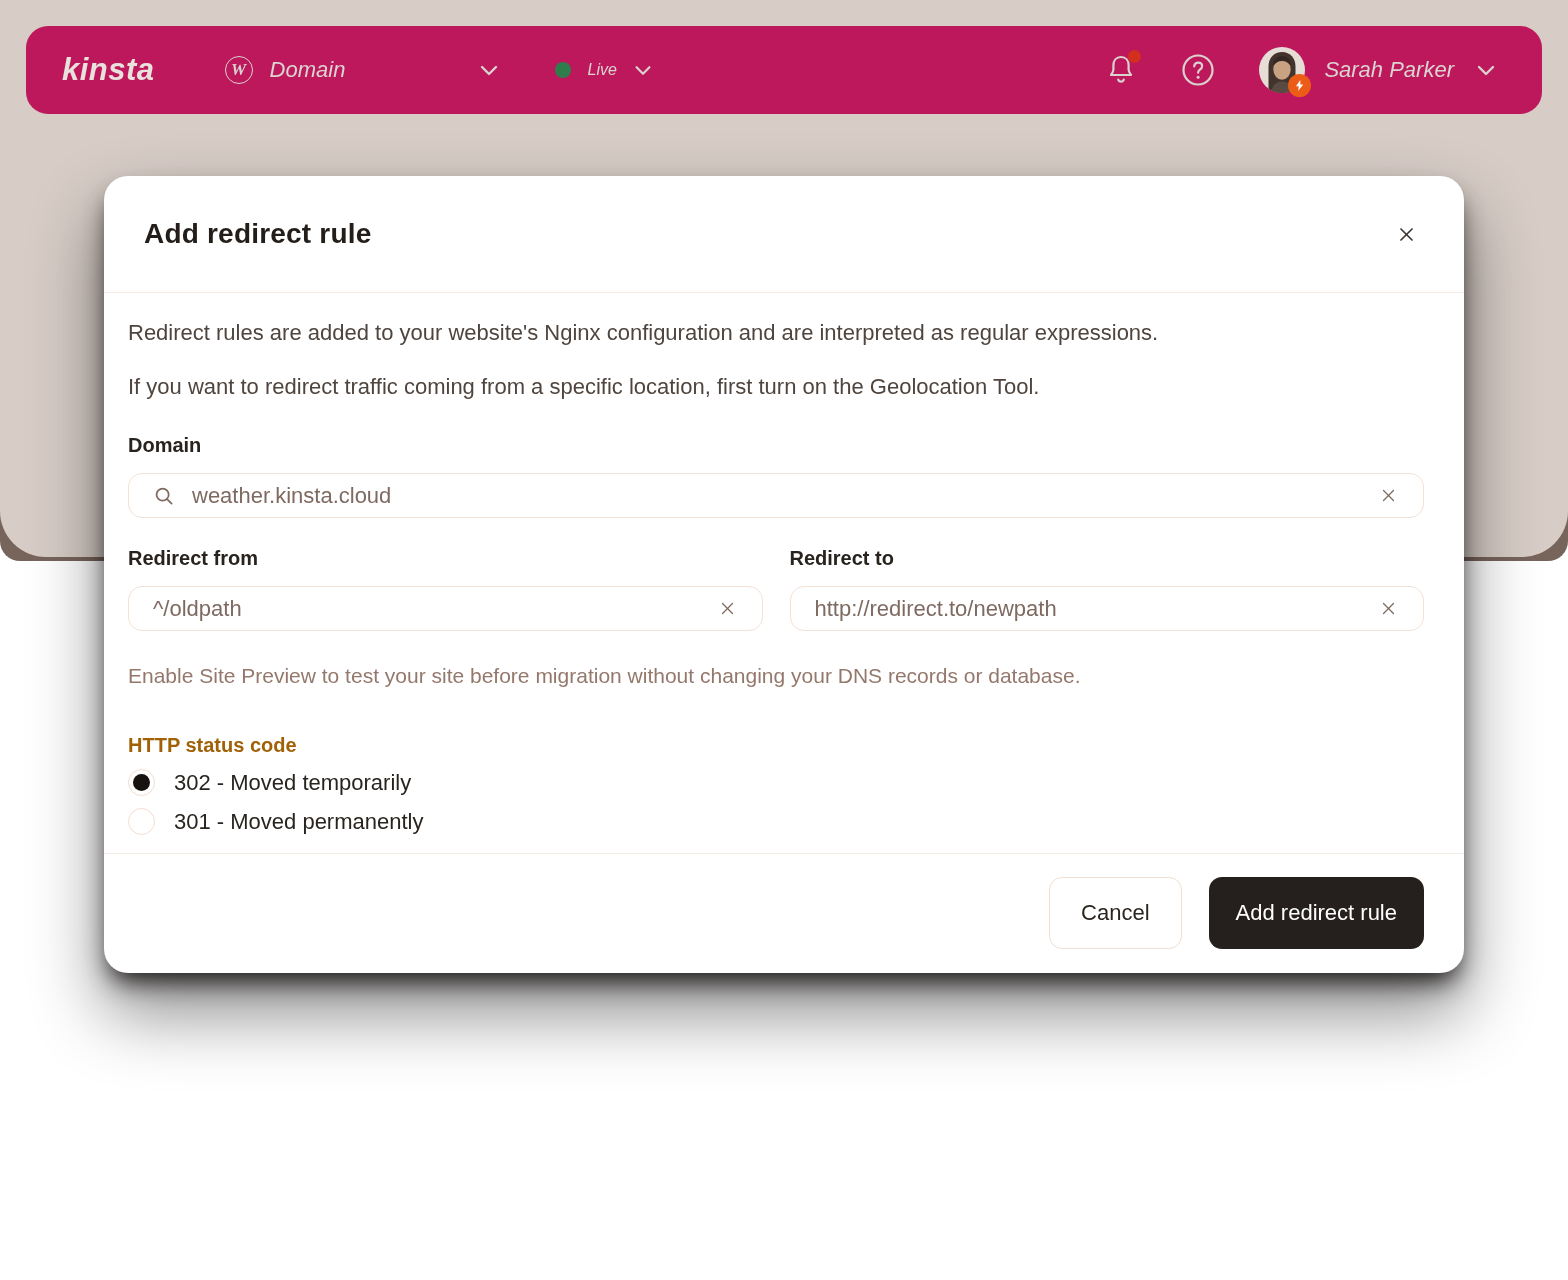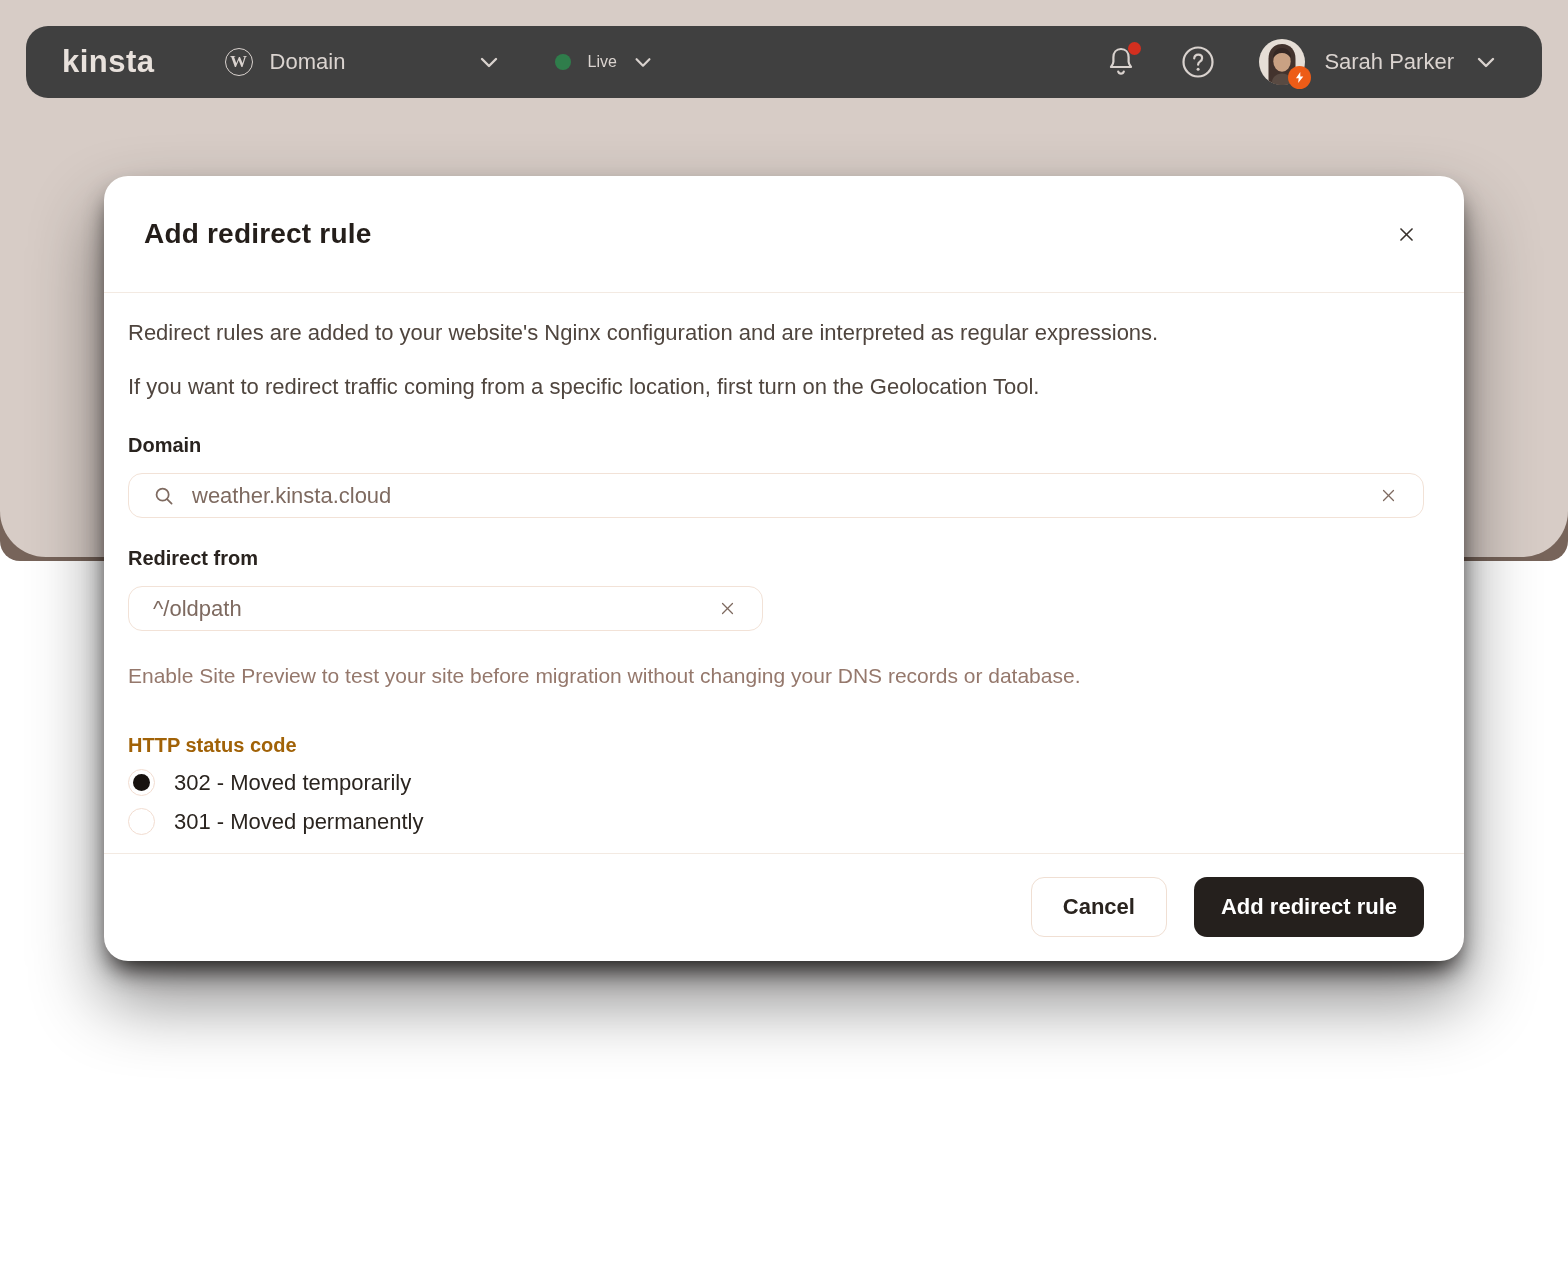--- a/index.html
+++ b/index.html
@@ -16,23 +16,23 @@
     position: absolute; left: 0; top: 0; width: 1568px; height: 561px;
     background: #77645a; border-radius: 0 0 20px 20px;
   }
   .hero {
     position: absolute; left: 0; top: 0; width: 1568px; height: 557px;
     background: #d7ccc6; border-radius: 0 0 46px 46px;
   }
 
   
   .nav {
-    position: absolute; left: 26px; top: 26px; width: 1516px; height: 72px;
-    background: #404040; border-radius: 22px;
-    display: flex; align-items: center; color: #dbd4d0;
+    position: absolute; left: 26px; top: 26px; width: 1516px; height: 88px;
+    background: #be185d; border-radius: 22px;
+    display: flex; align-items: center; color: #dbd4d0; font-style: italic;
   }
   .brand {
     margin-left: 36px; font-size: 31px; font-weight: 700;
     letter-spacing: 0.5px; color: #e8e1dc; cursor: pointer;
   }
   .site-switcher {
     margin-left: 70px; width: 276px; display: flex; align-items: center; cursor: pointer;
   }
   .wp-circle {
     width: 28px; height: 28px; border: 1.7px solid #d9d2ce; border-radius: 50%;
@@ -104,22 +104,22 @@
   .radio-dot { width: 17px; height: 17px; border-radius: 50%; background: #17120f; display: none; }
   .radio-outer.checked .radio-dot { display: block; }
   .radio-label { margin-left: 19px; font-size: 22px; color: #2a241f; }
 
   .modal-footer {
     margin-top: 18px; border-top: 1px solid #f3eae2;
     padding: 23px 40px 24px 40px;
     display: flex; justify-content: flex-end; align-items: center; gap: 27px;
   }
   .btn {
-    height: 60px; border-radius: 13px; font-family: inherit; font-size: 22px;
-    font-weight: 700; cursor: pointer; display: flex; align-items: center;
+    height: 72px; border-radius: 13px; font-family: inherit; font-size: 22px;
+    font-weight: 400; cursor: pointer; display: flex; align-items: center;
   }
   .btn-cancel { background: #ffffff; border: 1.5px solid #f0dfd3; color: #2a241f; padding: 0 31px; }
   .btn-primary { background: #25201d; border: none; color: #ffffff; padding: 0 27px; }
 
   svg { display: block; }
 </style>
 </head>
 <body>
 
 <div class="hero-back"></div>
@@ -245,20 +245,34 @@
           <button class="clear-btn">
             <span>
               <svg width="17" height="17" viewBox="0 0 24 24" fill="none" stroke="currentColor" stroke-width="1.8" stroke-linecap="round">
                   <line x1="5" y1="5" x2="19" y2="19"></line>
                   <line x1="19" y1="5" x2="5" y2="19"></line>
                 </svg>
             </span>
           </button>
         </div>
       </div>
+      <div>
+        <div class="field-label">Redirect to</div>
+        <div class="input-shell">
+          <input class="bare-input" type="text" value="http://redirect.to/newpath" style="">
+          <button class="clear-btn">
+            <span>
+              <svg width="17" height="17" viewBox="0 0 24 24" fill="none" stroke="currentColor" stroke-width="1.8" stroke-linecap="round">
+                  <line x1="5" y1="5" x2="19" y2="19"></line>
+                  <line x1="19" y1="5" x2="5" y2="19"></line>
+                </svg>
+            </span>
+          </button>
+        </div>
+      </div>
     </div>
 
     <p class="helper">Enable Site Preview to test your site before migration without changing your DNS records or database.</p>
 
     <div class="status-label">HTTP status code</div>
 
     <div class="radio-row">
       <span class="radio-outer checked">
           <span class="radio-dot"></span>
         </span>

